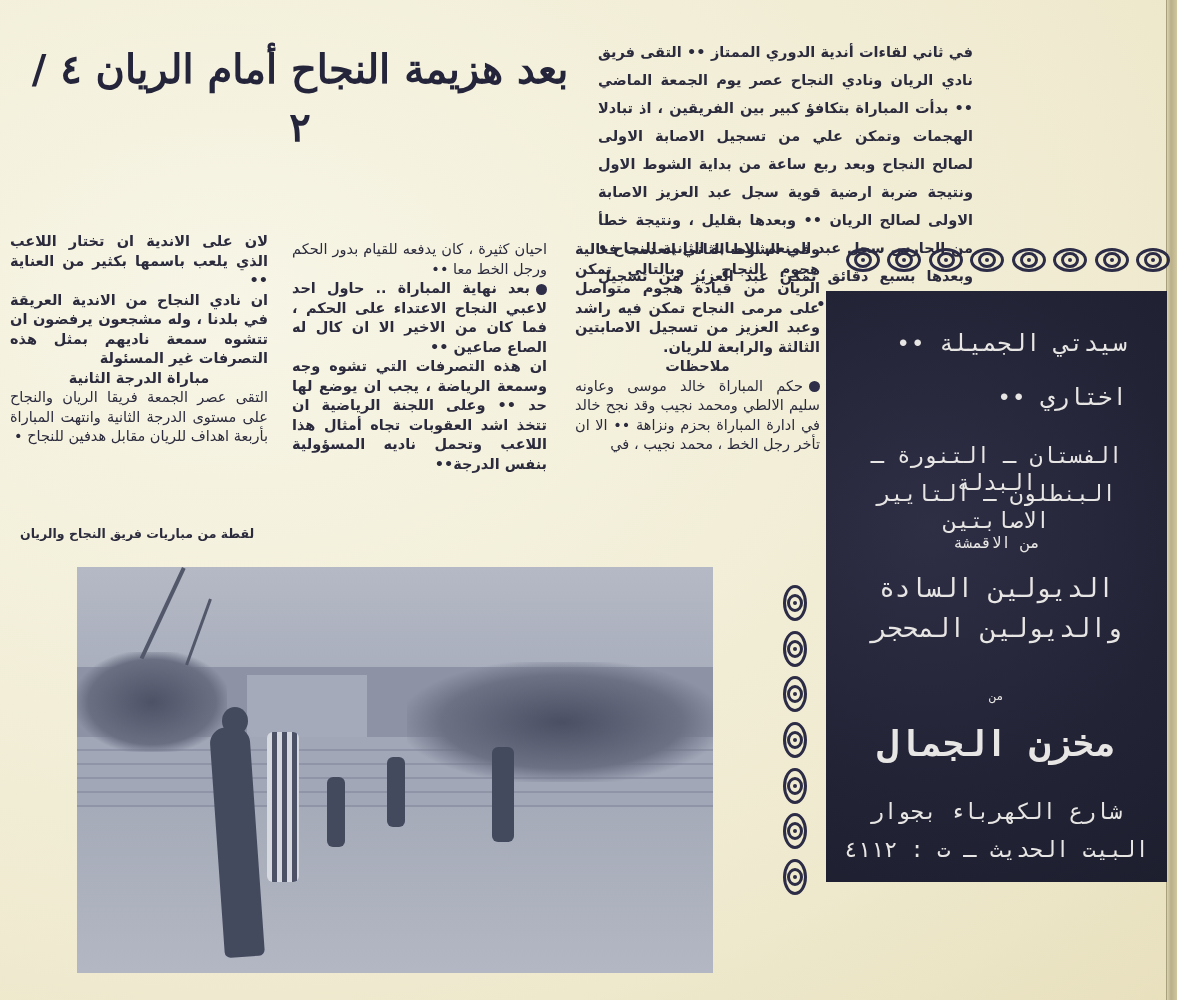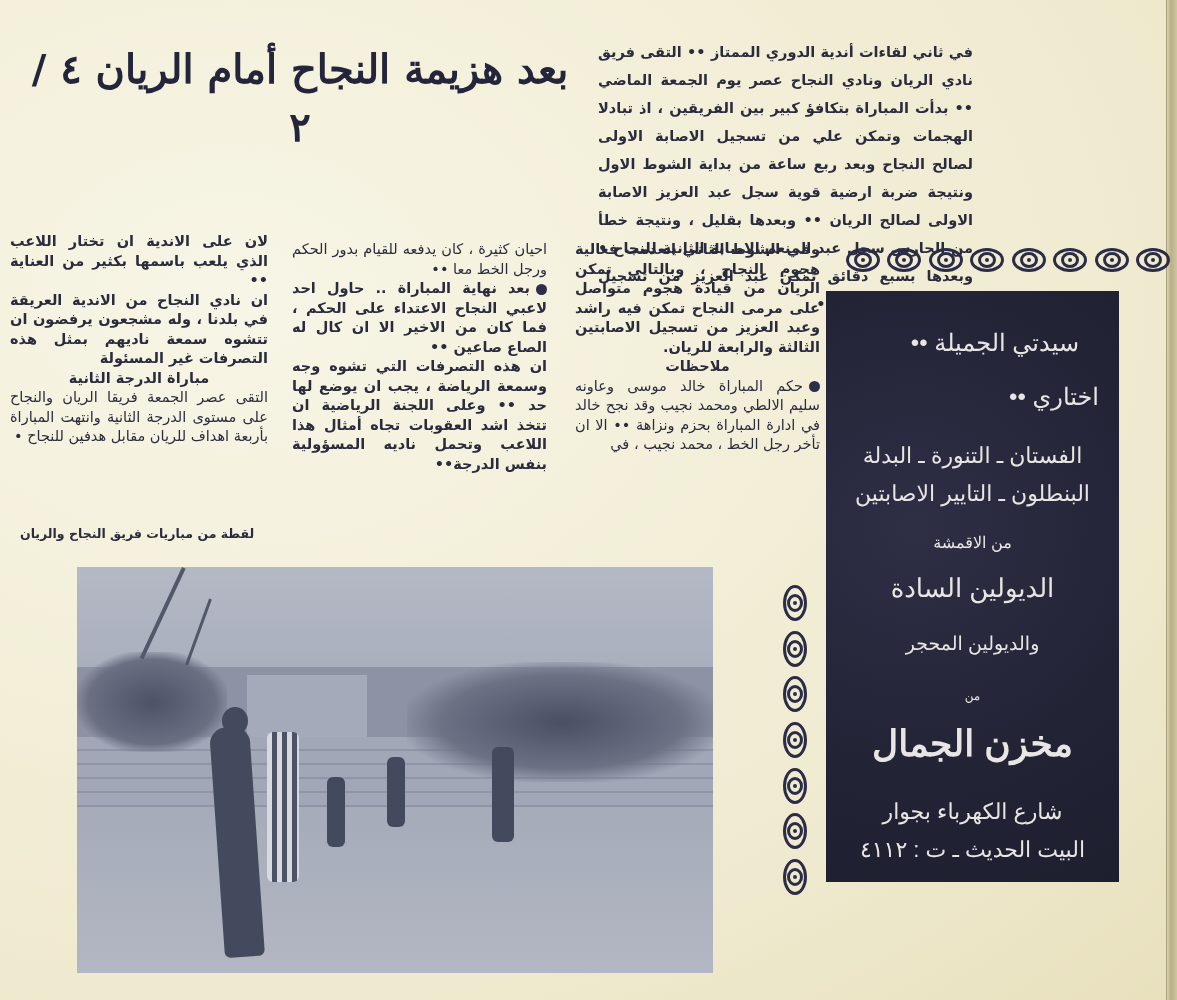--- a/index.html
+++ b/index.html
@@ -44,34 +44,34 @@
   .ornament-col {
     position: absolute; left: 772px; top: 585px; width: 46px; height: 310px;
     display: flex; flex-direction: column; justify-content: space-between; align-items: center;
   }
   .vorn { width: 24px; height: 36px; position: relative; }
   .vorn .r1 { position: absolute; left: 0; top: 0; width: 24px; height: 36px; border-radius: 50%; border: 3px solid #2c2c46; box-sizing: border-box; }
   .vorn .r2 { position: absolute; left: 4px; top: 9px; width: 16px; height: 18px; border-radius: 50%; border: 3px solid #2c2c46; box-sizing: border-box; }
   .vorn .dot { position: absolute; left: 10px; top: 16px; width: 4px; height: 4px; border-radius: 50%; background: #2c2c46; }
 
   .ad {
-    position: absolute; left: 826px; top: 291px; width: 293px; height: 591px;
+    position: absolute; left: 826px; top: 291px; width: 341px; height: 591px;
     background: #25263a;
     background-image: radial-gradient(circle at 30% 40%, #2e2f45 0%, #222335 60%, #1d1e2e 100%);
     color: #e8e6e4; direction: rtl; text-align: center;
-    font-family: Liberation Sans, sans-serif;
+    font-family: Liberation Mono, monospace;
   }
   .ad .line { position: absolute; left: 0; right: 0; }
   .ad .a1 { top: 38px; font-size: 24px; text-align: right; padding-right: 40px; }
-  .ad .a2 { top: 92px; font-size: 24px; text-align: right; padding-right: 20px; }
+  .ad .a2 { top: 92px; font-size: 24px; text-align: right; padding-right: 40px; }
   .ad .a3 { top: 152px; font-size: 22px; font-weight: normal; letter-spacing: 1px; }
   .ad .a4 { top: 190px; font-size: 22px; letter-spacing: 1px; }
   .ad .a5 { top: 242px; font-size: 16px; }
   .ad .a6 { top: 282px; font-size: 26px; }
-  .ad .a7 { top: 341px; font-size: 19px; }
+  .ad .a7 { top: 322px; font-size: 26px; }
   .ad .a8 { top: 398px; font-size: 12px; }
   .ad .a9 { top: 432px; font-size: 36px; font-weight: bold; letter-spacing: 3px; }
   .ad .a10 { top: 508px; font-size: 22px; letter-spacing: 3px; }
   .ad .a11 { top: 546px; font-size: 22px; letter-spacing: 1px; }
 
   .caption {
     position: absolute; left: 20px; top: 526px; width: 255px;
     direction: rtl; text-align: left; font-weight: bold; font-size: 12.5px; color: #2b2b3d;
   }
 

